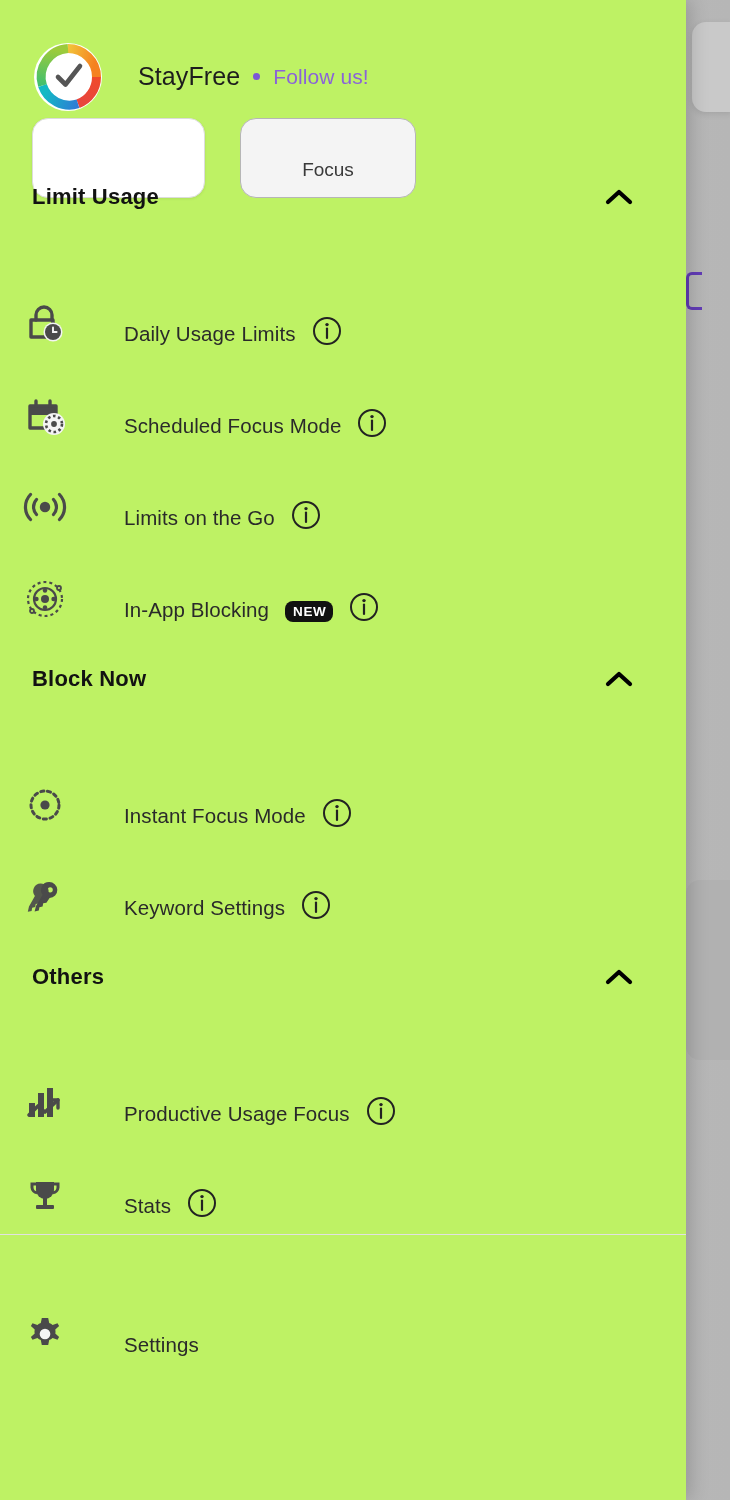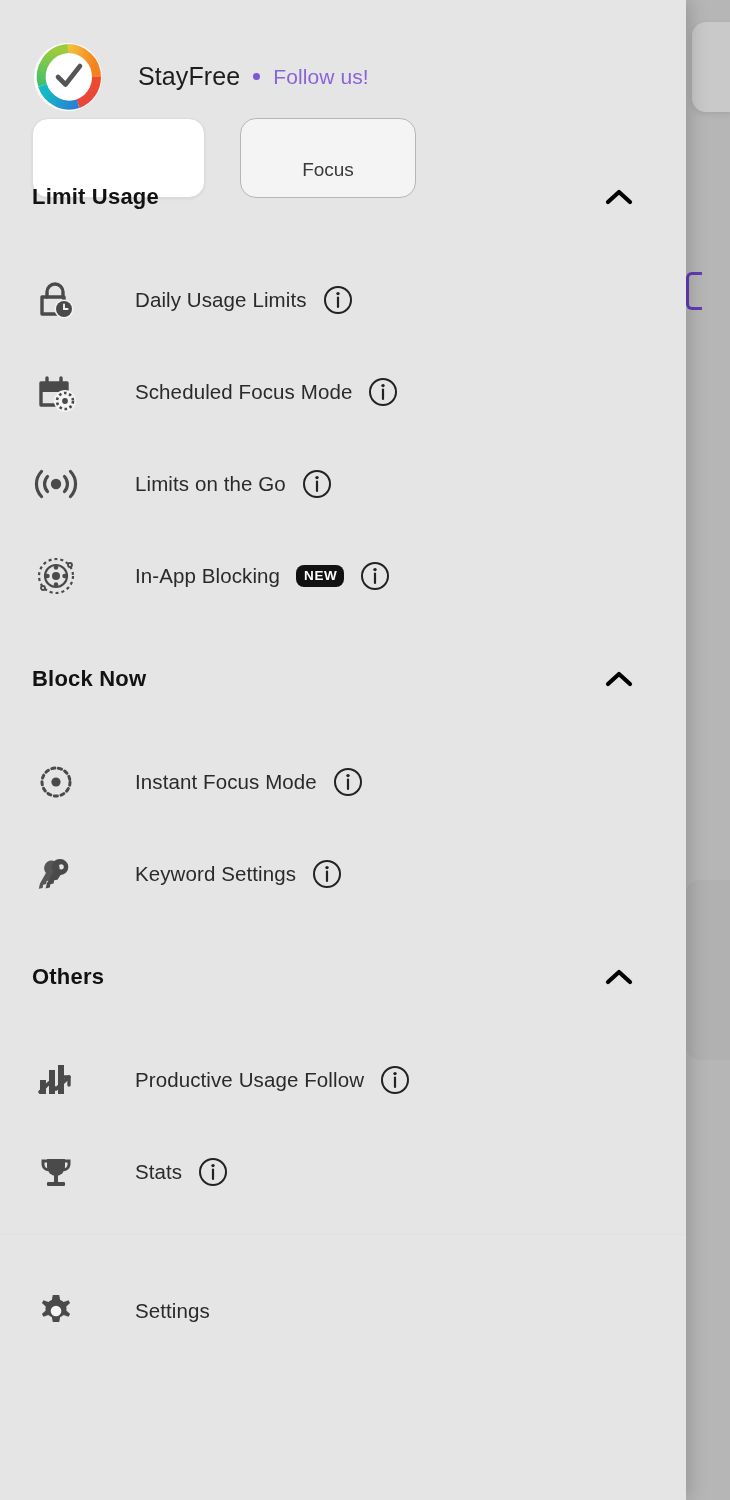--- a/index.html
+++ b/index.html
@@ -32,21 +32,21 @@
   .bg-blob {
     position: absolute; left: 686px; top: 880px;
     width: 44px; height: 180px;
     background: #b1b1b1; border-radius: 14px 0 0 14px;
   }
 
   
   .drawer {
     position: absolute; left: 0; top: 0;
     width: 686px; height: 1500px;
-    background: #e5e5e5;
+    background: #bef264;
     box-shadow: 4px 0 18px rgba(0,0,0,.18);
     overflow: hidden;
   }
 
   
   .header { position: relative; height: 126px; }
   .logo {
     position: absolute; left: 33px; top: 42px;
     width: 70px; height: 70px; border-radius: 50%;
   }
@@ -82,23 +82,23 @@
   .section-head {
     position: relative;
     display: flex; align-items: center; justify-content: space-between;
     padding: 0 52px 0 32px;
     height: 54px;
   }
   .section-title { font-size: 22px; font-weight: bold; color: #121212; letter-spacing: .2px; }
   .chev { width: 30px; height: 20px; display: block; }
 
   .row {
-    display: flex; align-items: center;
+    display: flex; align-items: flex-end;
     height: 92px;
-    padding-left: 32px;
+    padding-left: 21px;
   }
   .row-icon {
     width: 48px; min-width: 48px; height: 46px;
     display: flex; align-items: center; justify-content: center;
     color: #4a4a4a;
   }
   .row-label {
     margin-left: 55px;
     font-size: 20.5px; color: #2a2a2a; white-space: nowrap;
     letter-spacing: .1px;
@@ -330,21 +330,21 @@
           <svg viewBox="0 0 44 44" width="44" height="44">
             <g fill="#4a4a4a">
               <rect x="6" y="22" width="6" height="14"></rect>
               <rect x="15" y="12" width="6" height="24"></rect>
               <rect x="24" y="7" width="6" height="29"></rect>
             </g>
             <path d="M6 34 L15 25 L22 31 L35 19" fill="none" stroke="#4a4a4a" stroke-width="3.6" stroke-linejoin="round" stroke-linecap="round"></path>
             <path d="M27 19 h8 v8" fill="none" stroke="#4a4a4a" stroke-width="3.4" stroke-linecap="round" stroke-linejoin="round"></path>
           </svg>
         </span>
-        <span class="row-label">Productive Usage Follow</span>
+        <span class="row-label">Productive Usage Focus</span>
         <svg class="info" viewBox="0 0 30 30">
           <circle cx="15" cy="15" r="13" fill="none" stroke="#222" stroke-width="2"></circle>
           <circle cx="15" cy="8.6" r="1.7" fill="#222"></circle>
           <path d="M15 12.5 V22" stroke="#222" stroke-width="2.2" stroke-linecap="round"></path>
         </svg>
       </div>
 
 
       <div class="row">
         <span class="row-icon">

